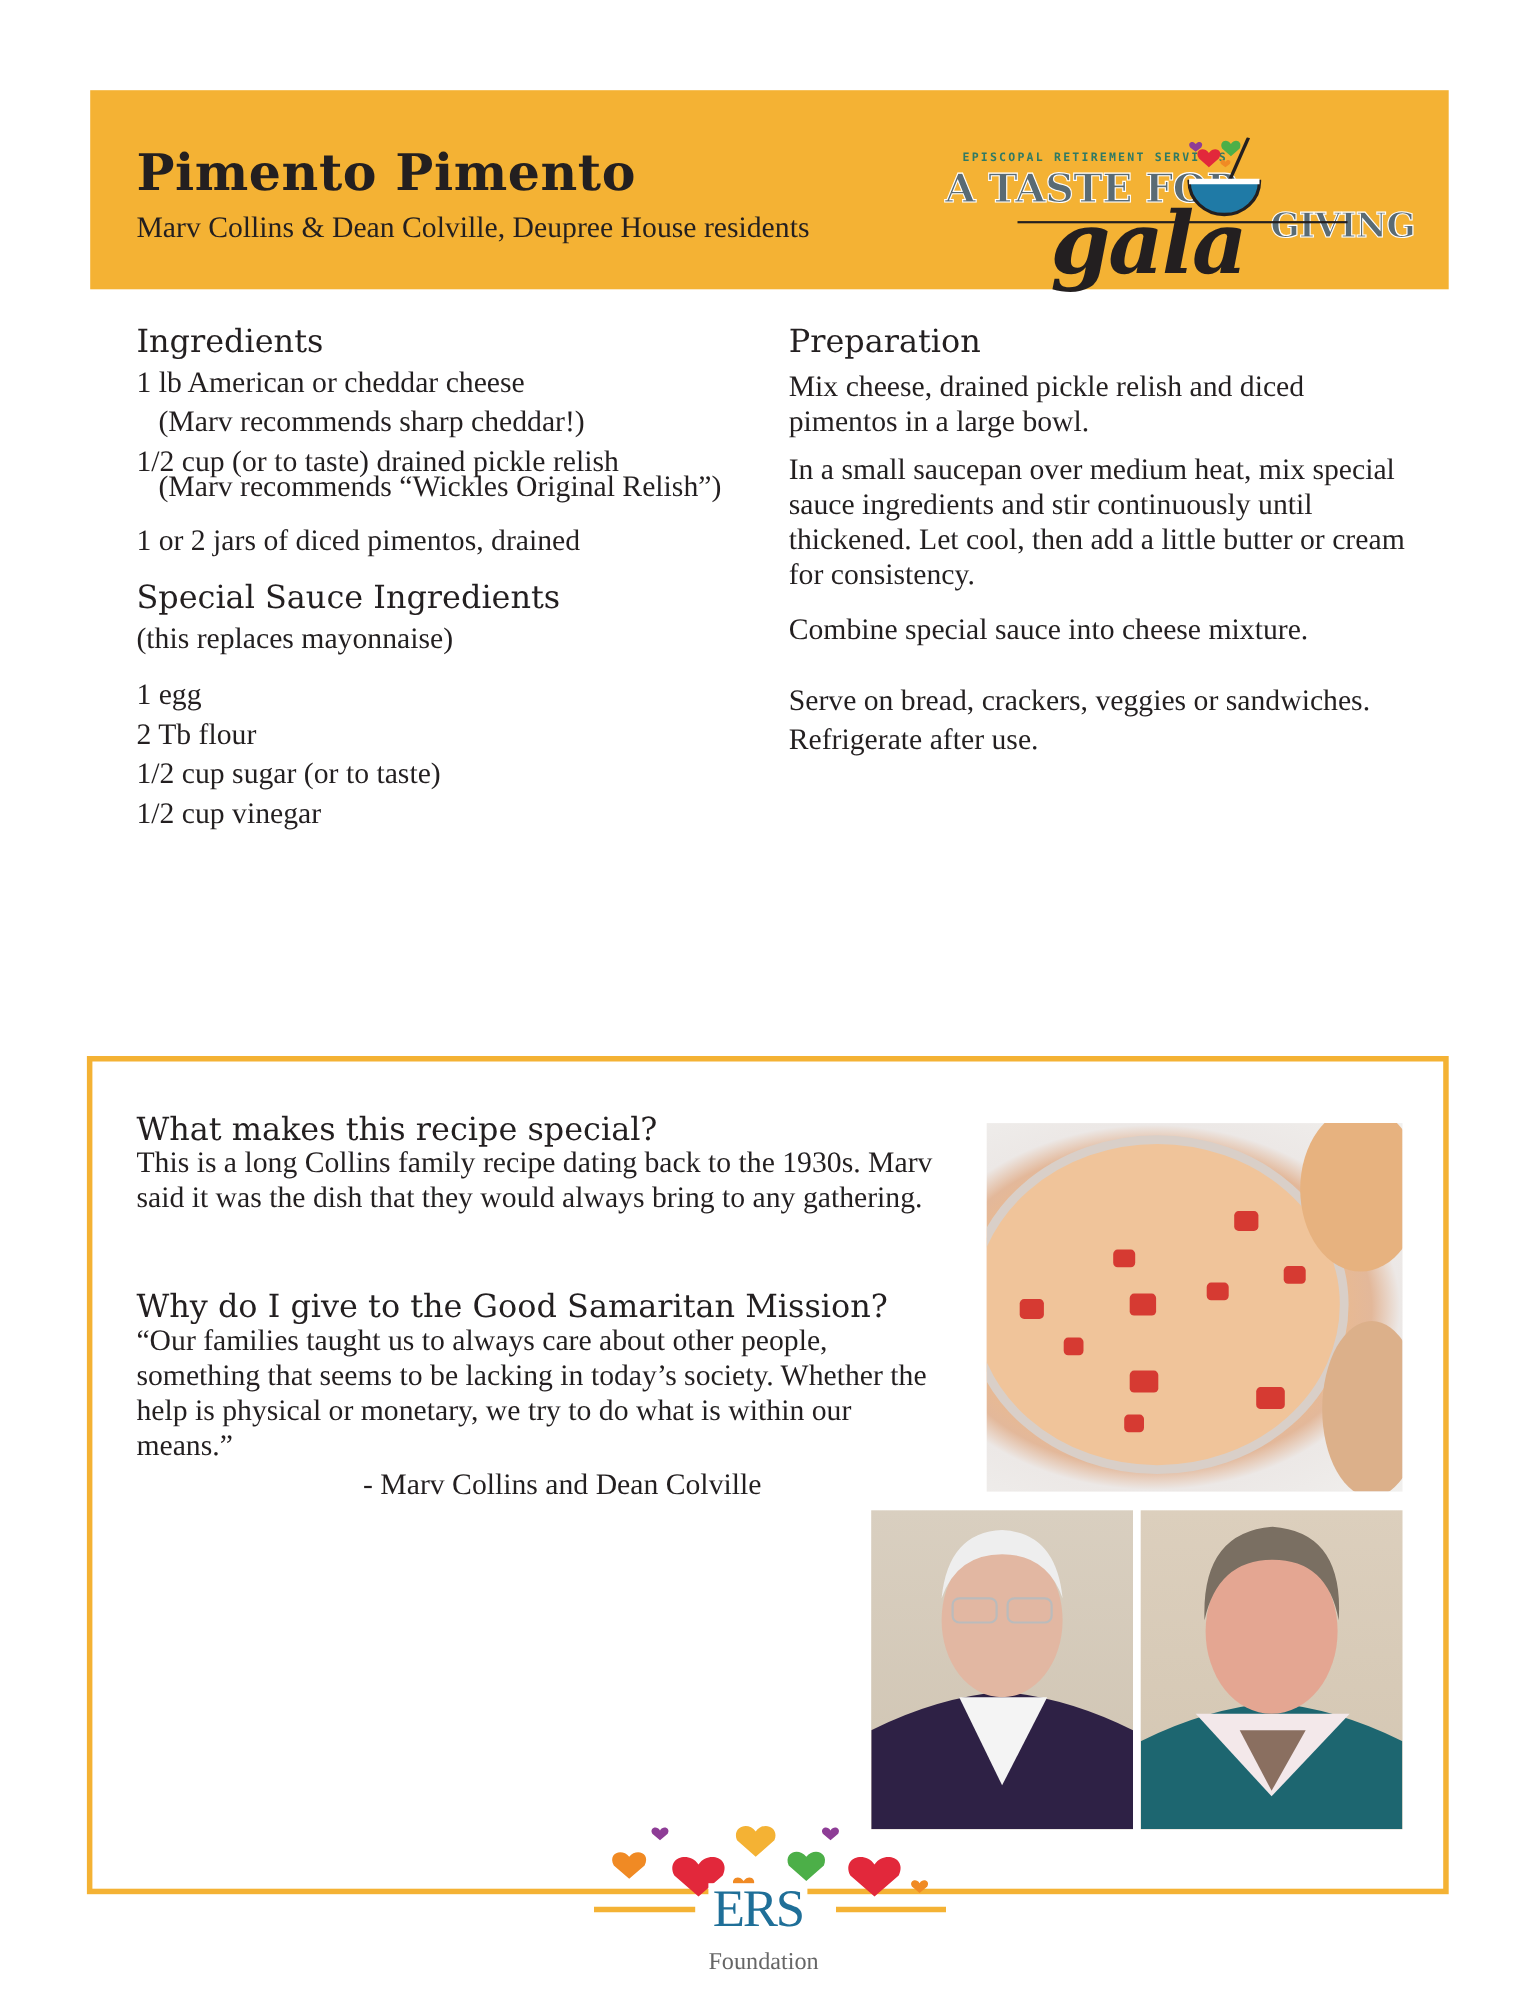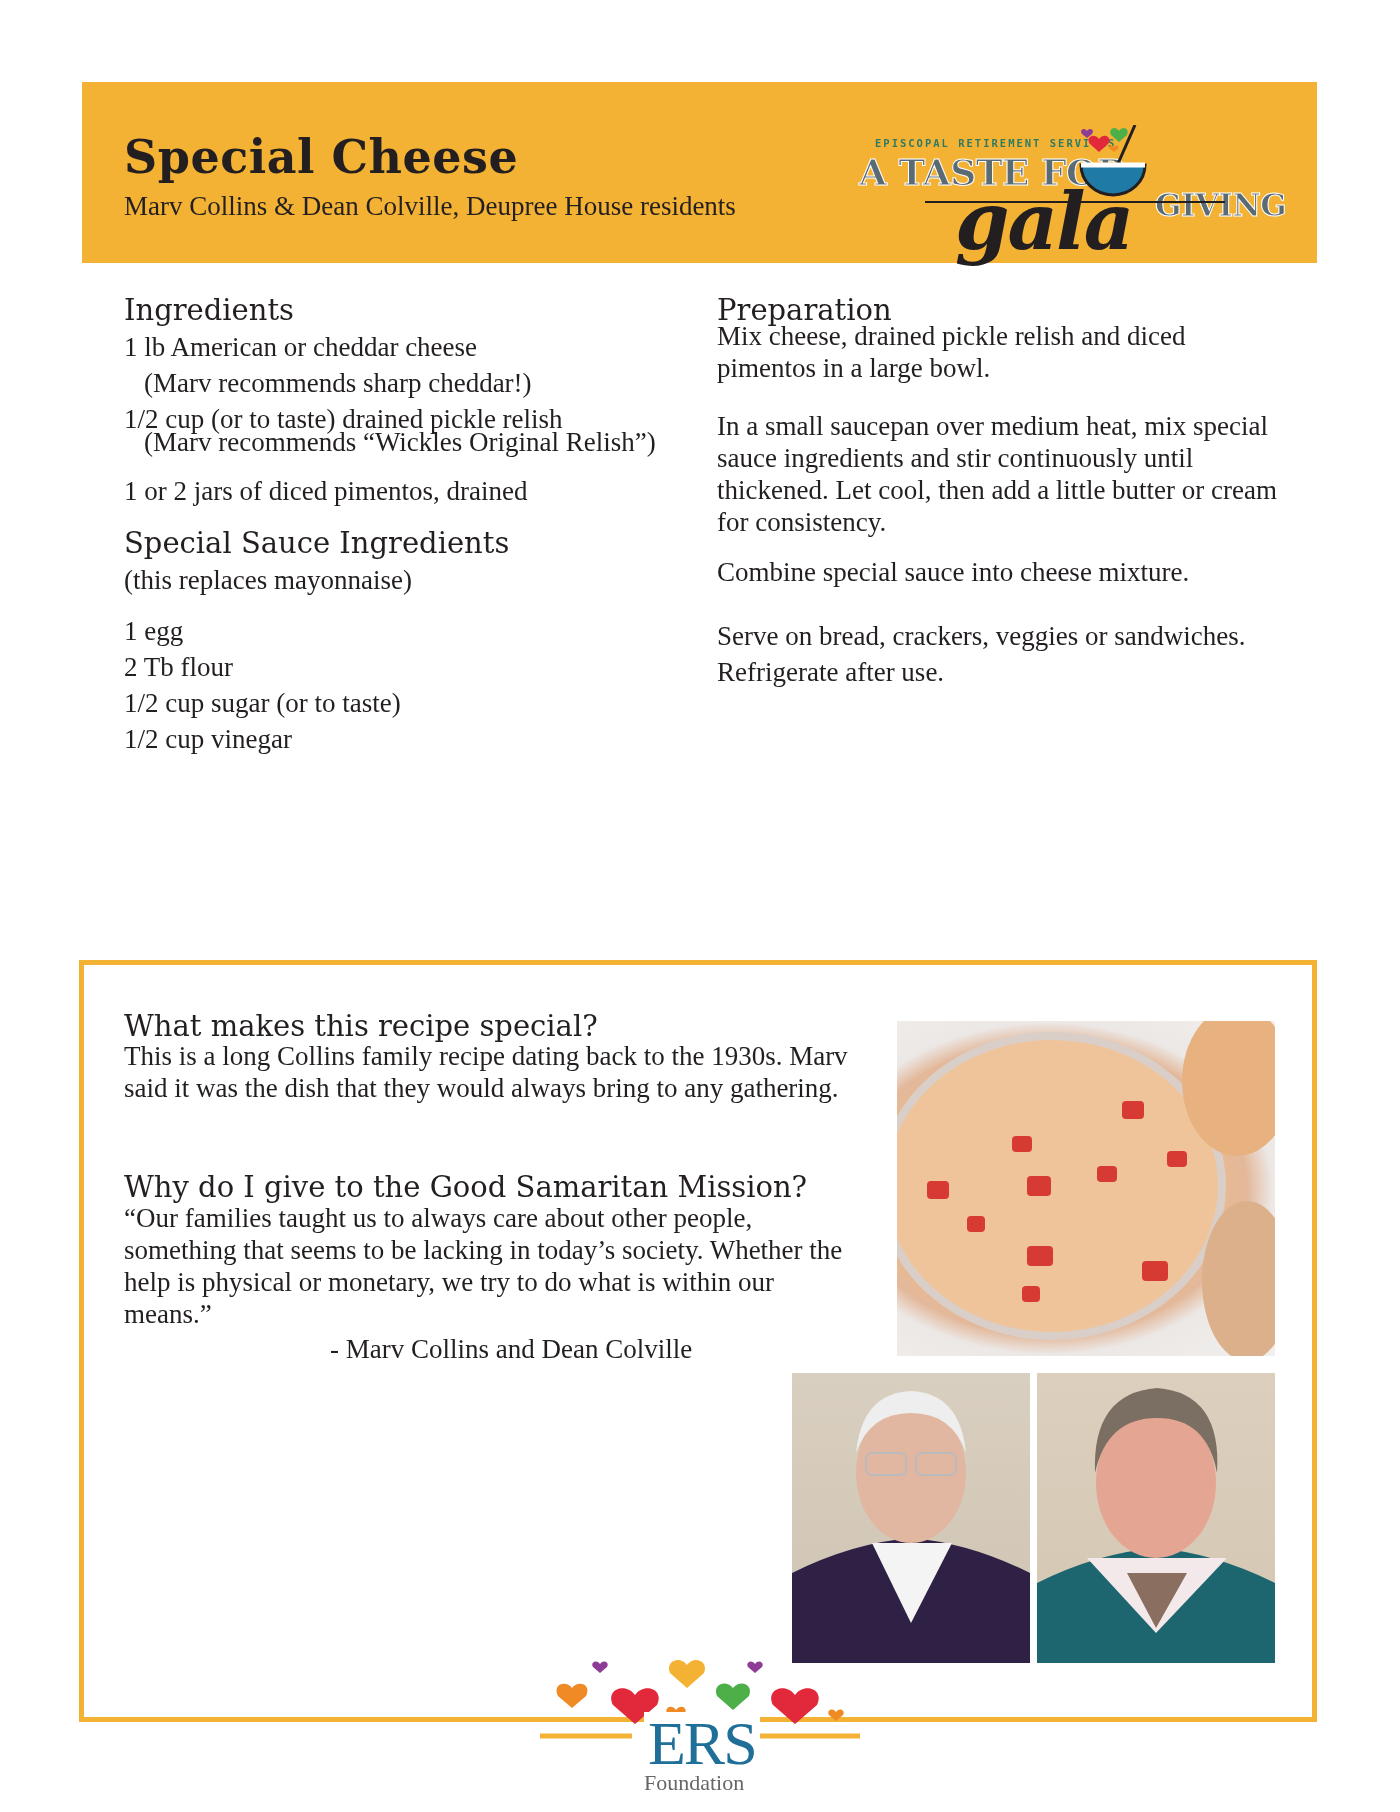--- a/index.html
+++ b/index.html
@@ -19,28 +19,28 @@
   .logo-bowl { position: absolute; left: 232px; top: 30px; }
 
   .section-heading { position: absolute; font-family: "DejaVu Serif", serif; font-size: 29px; color: #231f20; line-height: 1; margin: 0; font-weight: normal; }
   .body-line { position: absolute; font-size: 27px; line-height: 1; white-space: nowrap; color: #231f20; }
   .para { position: absolute; font-size: 27px; line-height: 32px; color: #231f20; }
 
   .story-box { position: absolute; left: 79px; top: 960px; width: 1238px; height: 762px; border: 5px solid #f4b234; box-sizing: border-box; background: transparent; }
 
   .photo { position: absolute; overflow: hidden; }
   .ers-logo { position: absolute; left: 540px; top: 1630px; width: 320px; height: 180px; }
-  .ers-letters { position: absolute; left: 104px; top: 82px; font-family: "Liberation Serif", serif; font-size: 62px; color: #1f6f98; letter-spacing: -2px; line-height: 1; background: #fff; padding: 0 4px; }
+  .ers-letters { position: absolute; left: 104px; top: 82px; font-family: "Liberation Serif", serif; font-size: 48px; color: #1f6f98; letter-spacing: -2px; line-height: 1; background: #fff; padding: 0 4px; }
   .ers-found { position: absolute; left: 104px; top: 142px; font-family: "Liberation Serif", serif; font-size: 22px; color: #666; line-height: 1; }
 </style>
 </head>
 <body>
 
 <div class="header-band"></div>
-<h1 class="title">Special Cheese</h1>
+<h1 class="title">Pimento Pimento</h1>
 <div class="subtitle">Marv Collins &amp; Dean Colville, Deupree House residents</div>
 
 <div class="logo">
   <div class="logo-ers">EPISCOPAL RETIREMENT SERVICES</div>
   <div class="logo-taste">A TASTE FOR</div>
   <svg class="logo-bowl" width="80" height="90" viewBox="0 0 80 90">
     <path d="M10 6 c-3 -4 -8 -1 -5 3 l5 4 l5 -4 c3 -4 -2 -7 -5 -3z" fill="#8e3d96"></path>
     <path d="M22 14 c-5 -7 -14 -2 -9 5 l9 8 l9 -8 c5 -7 -4 -12 -9 -5z" fill="#e2283b"></path>
     <path d="M42 6 c-4 -6 -11 -2 -8 4 l8 7 l8 -7 c3 -6 -4 -10 -8 -4z" fill="#4caf48"></path>
     <path d="M37 22 c-2 -3 -6 -1 -4 2 l4 3 l4 -3 c2 -3 -2 -5 -4 -2z" fill="#f08a24"></path>
@@ -61,21 +61,21 @@
 <div class="body-line" style="left:124px; top:478px;">1 or 2 jars of diced pimentos, drained</div>
 
 <h2 class="section-heading" style="left:124px; top:529px;">Special Sauce Ingredients</h2>
 <div class="body-line" style="left:124px; top:567px;">(this replaces mayonnaise)</div>
 <div class="body-line" style="left:124px; top:618px;">1 egg</div>
 <div class="body-line" style="left:124px; top:654px;">2 Tb flour</div>
 <div class="body-line" style="left:124px; top:690px;">1/2 cup sugar (or to taste)</div>
 <div class="body-line" style="left:124px; top:726px;">1/2 cup vinegar</div>
 
 <h2 class="section-heading" style="left:717px; top:296px;">Preparation</h2>
-<div class="para" style="left:717px; top:320px; width:520px;">Mix cheese, drained pickle relish and diced pimentos in a large bowl.</div>
+<div class="para" style="left:717px; top:335px; width:520px;">Mix cheese, drained pickle relish and diced pimentos in a large bowl.</div>
 <div class="para" style="left:717px; top:410px; width:590px;">In a small saucepan over medium heat, mix special sauce ingredients and stir continuously until thickened. Let cool, then add a little butter or cream for consistency.</div>
 <div class="para" style="left:717px; top:556px; width:590px;">Combine special sauce into cheese mixture.</div>
 <div class="para" style="left:717px; top:620px; width:600px;">Serve on bread, crackers, veggies or sandwiches.</div>
 <div class="para" style="left:717px; top:656px; width:590px;">Refrigerate after use.</div>
 
 <div class="story-box"></div>
 
 <h2 class="section-heading" style="left:124px; top:1012px;">What makes this recipe special?</h2>
 <div class="para" style="left:124px; top:1040px; width:740px;">This is a long Collins family recipe dating back to the 1930s. Marv said it was the dish that they would always bring to any gathering.</div>
 

